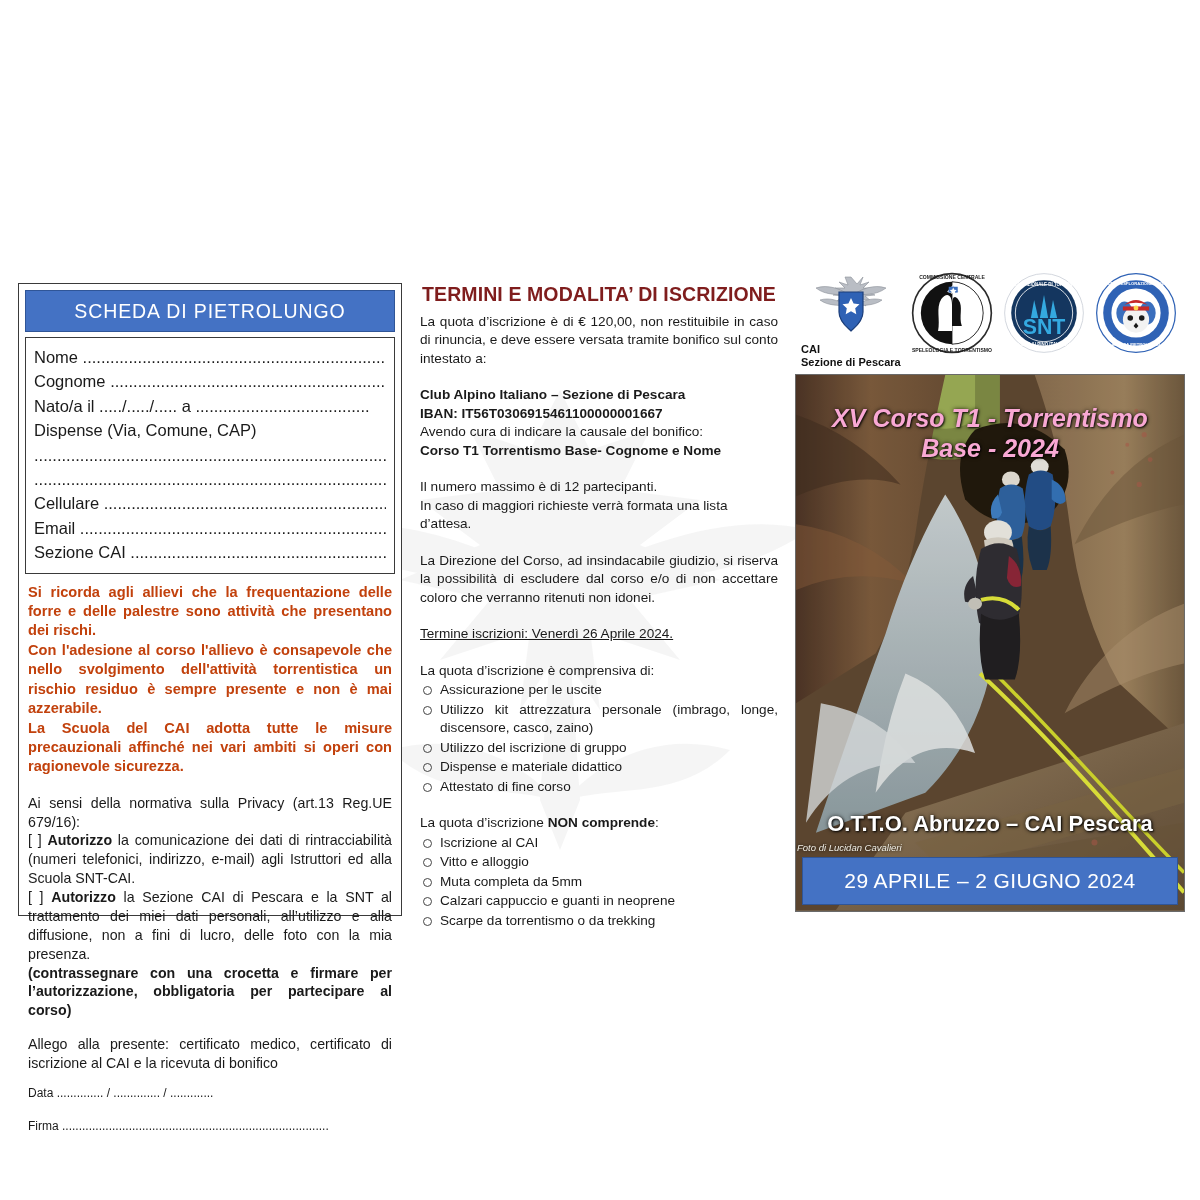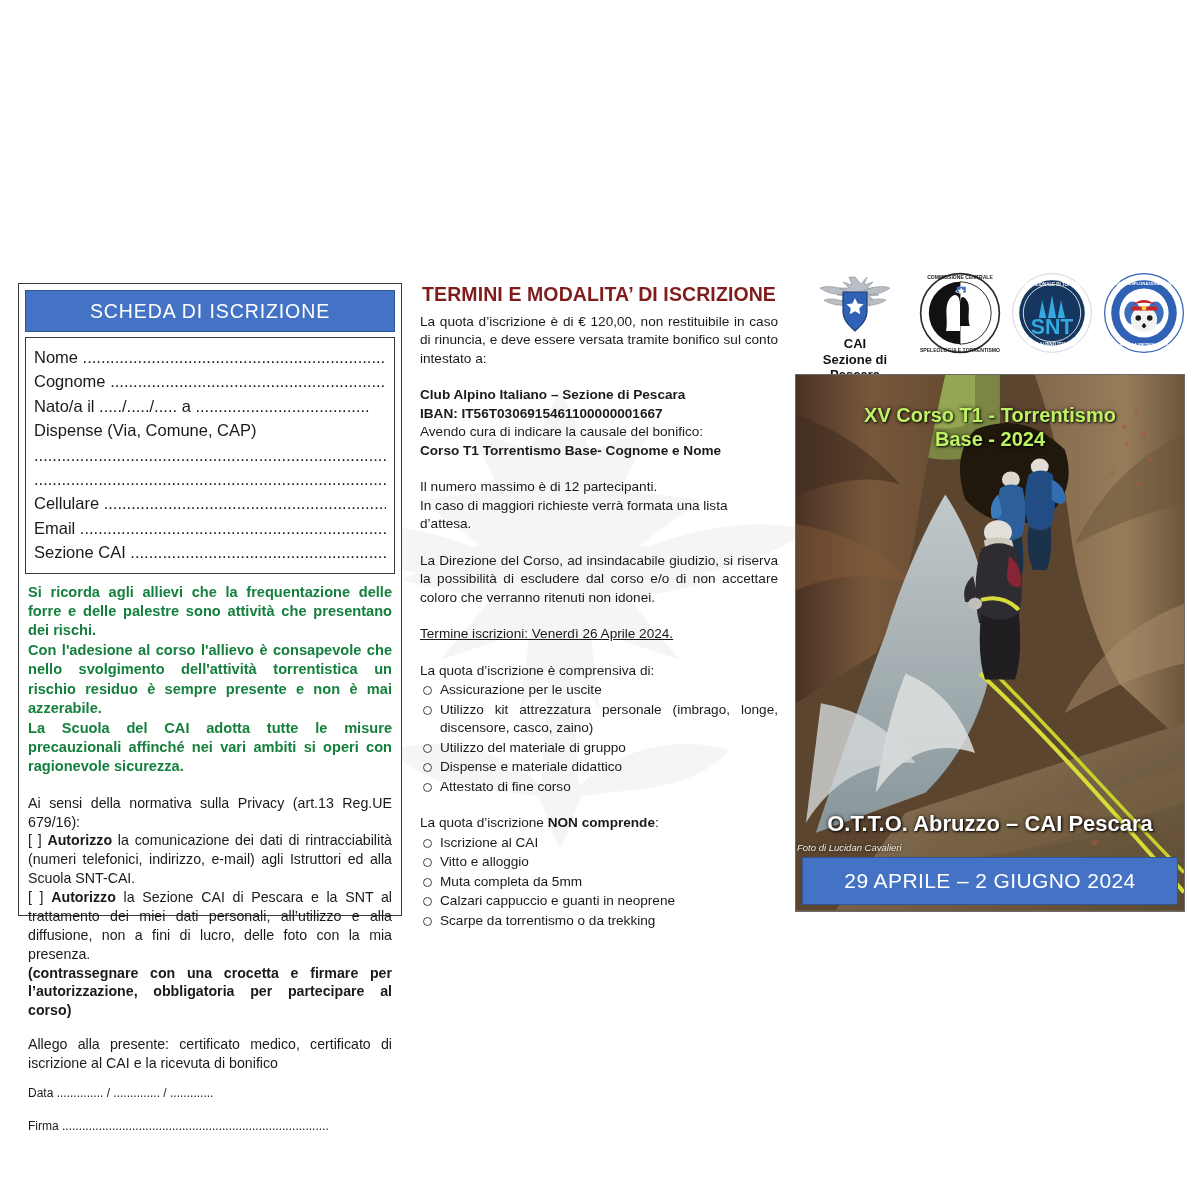--- a/index.html
+++ b/index.html
@@ -34,21 +34,21 @@
     color: #ffffff; font-size: 19.5px; letter-spacing: .9px; font-weight: 400;
   }
   .scheda-fields {
     margin: 5px 6px 0 6px; border: 1px solid #3a3a3a;
     padding: 7px 8px 8px 8px;
   }
   .fld { font-size: 16.5px; color: #1a1a1a; line-height: 1.48; white-space: nowrap; overflow: hidden; }
 
   .warn-block { padding: 9px 9px 2px 9px; }
   .warn-line {
-    color: #15803d; font-weight: bold; font-size: 14.6px;
+    color: #c2410c; font-weight: bold; font-size: 14.6px;
     line-height: 1.33; text-align: justify; text-align-last: left;
   }
   .privacy-block { padding: 4px 9px 0 9px; }
   .pv { font-size: 14.2px; color: #1a1a1a; line-height: 1.33; text-align: justify; text-align-last: left; }
   .pv b { font-weight: bold; }
   .pv-strong { font-weight: bold; }
   .gap-s { height: 11px; }
   .gap-m { height: 15px; }
   .sig { font-size: 12px; color:#1a1a1a; line-height:1.5; white-space: nowrap; overflow:hidden;}
 
@@ -70,33 +70,34 @@
   }
   ul.circ li::before {
     content: ""; position: absolute; left: 3px; top: 5px;
     width: 7px; height: 7px; border: 1px solid #444; border-radius: 50%;
   }
 
   
   .right { position: absolute; left: 795px; top: 272px; width: 390px; z-index: 2; }
   .logos { display: flex; align-items: flex-start; gap: 10px; height: 98px; padding-left: 6px; }
   .logo-wrap { display: flex; flex-direction: column; align-items: center; }
-  .cai-cap { font-size: 13px; font-weight: bold; line-height: 1.2; text-align: center; color:#111; margin-top: 2px; }
+  .cai-cap { font-size: 11px; font-weight: bold; line-height: 1.2; text-align: left; color:#111; margin-top: 9px; }
 
   .poster {
     position: relative; width: 390px; height: 538px; margin-top: 4px;
     border: 1px solid #6a6a6a; overflow: hidden;
     background: #6d5b46;
   }
   .poster-photo { position: absolute; inset: 0; }
   .poster-title {
     position: absolute; left: 0; right: 0; top: 28px;
-    text-align: center; color: #bef264; font-weight: bold; font-size: 20px;
+    text-align: center; color: #f9a8d4; font-weight: bold; font-size: 25px;
     line-height: 1.2; text-shadow: 0 0 4px rgba(0,0,0,.75), 1px 1px 2px rgba(0,0,0,.8);
     padding: 0 8px;
+    font-style: italic;
   }
   .poster-org {
     position: absolute; left: 0; right: 0; bottom: 74px; text-align: center;
     color: #fff; font-weight: bold; font-size: 22px;
     text-shadow: 0 0 4px rgba(0,0,0,.75), 1px 1px 2px rgba(0,0,0,.85);
   }
   .poster-credit {
     position: absolute; left: 1px; bottom: 58px;
     color: #f2efe6; font-size: 9.5px; font-style: italic;
     text-shadow: 0 0 3px rgba(0,0,0,.8);
@@ -120,21 +121,21 @@
       <path d="M560 200 C480 180 390 215 320 250 C390 245 470 260 560 200 Z"></path>
       <path d="M300 320 L320 320 L330 470 L310 520 L290 470 Z"></path>
       <path d="M140 420 C210 400 270 430 305 470 C250 455 190 470 140 420 Z"></path>
       <path d="M480 420 C410 400 350 430 315 470 C370 455 430 470 480 420 Z"></path>
     </g>
   </svg>
 
   <div class="scheda-panel">
 
     <div class="scheda-head">
-      <div class="scheda-head-title">SCHEDA DI ISCRIZIONE</div>
+      <div class="scheda-head-title">SCHEDA DI PIETROLUNGO</div>
     </div>
 
     <div class="scheda-fields">
       <div class="fld">Nome ..........................................................................</div>
       <div class="fld">Cognome ..................................................................</div>
       <div class="fld">Nato/a il ...../...../..... a ......................................</div>
       <div class="fld">Dispense (Via, Comune, CAP)</div>
       <div class="fld">..............................................................................</div>
       <div class="fld">..............................................................................</div>
       <div class="fld">Cellulare ..................................................................</div>
@@ -193,21 +194,21 @@
     <div class="p">La Direzione del Corso, ad insindacabile giudizio, si riserva la possibilità di escludere dal corso e/o di non accettare coloro che verranno ritenuti non idonei.</div>
 
     <div class="sp18"></div>
     <div class="p nj u">Termine iscrizioni: Venerdì 26 Aprile 2024.</div>
 
     <div class="sp18"></div>
     <div class="p nj">La quota d’iscrizione è comprensiva di:</div>
     <ul class="circ">
       <li>Assicurazione per le uscite</li>
       <li>Utilizzo kit attrezzatura personale (imbrago, longe, discensore, casco, zaino)</li>
-      <li>Utilizzo del materiale di gruppo</li>
+      <li>Utilizzo del iscrizione di gruppo</li>
       <li>Dispense e materiale didattico</li>
       <li>Attestato di fine corso</li>
     </ul>
 
     <div class="sp18"></div>
     <div class="p nj"><span>La quota d’iscrizione </span><b>NON comprende</b><span>:</span></div>
     <ul class="circ">
       <li>Iscrizione al CAI</li>
       <li>Vitto e alloggio</li>
       <li>Muta completa da 5mm</li>

